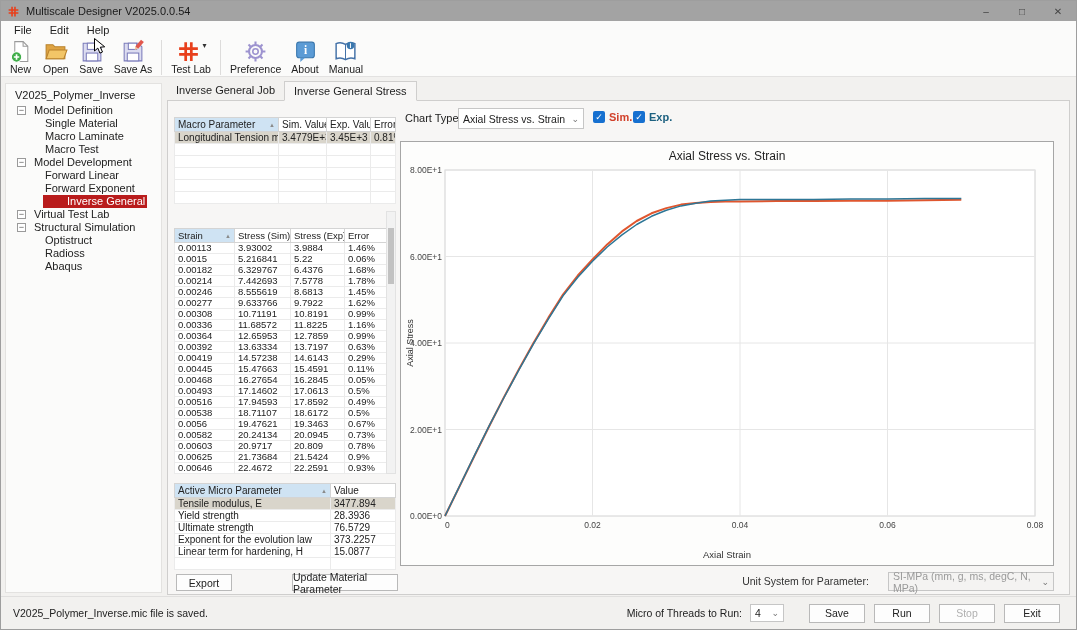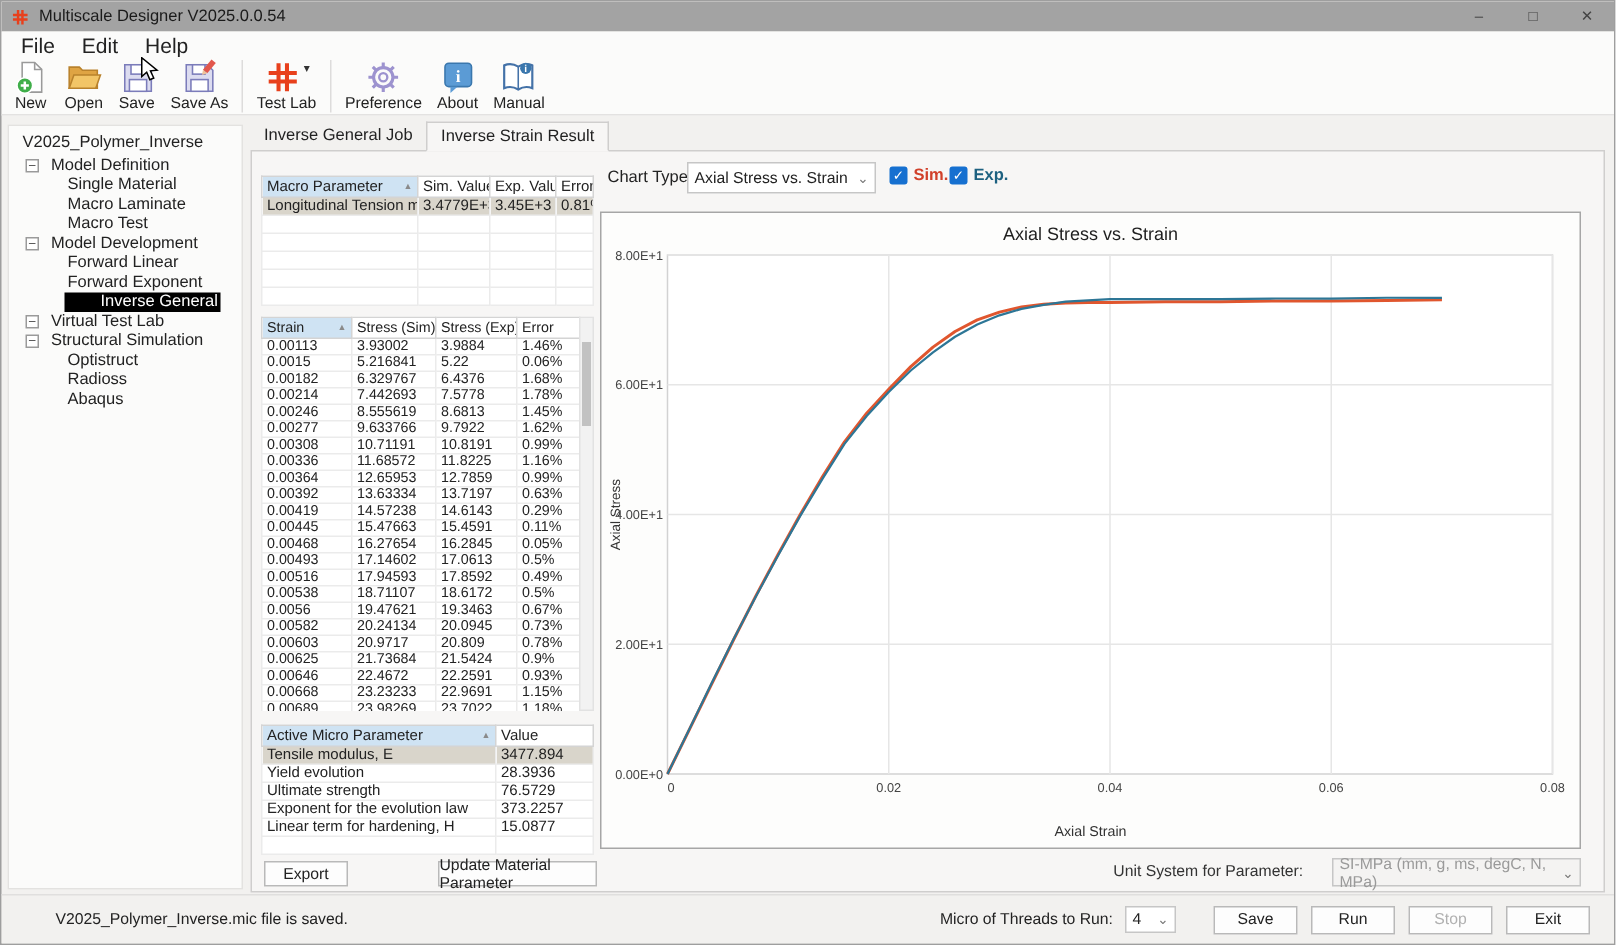--- a/index.html
+++ b/index.html
@@ -9,40 +9,40 @@
 
   
   .titlebar{position:absolute;left:0;top:0;right:0;height:20px;background:#a3a3a3;display:flex;align-items:center;padding-left:6px;}
   .app-logo{width:13px;height:13px;flex:0 0 13px;}
   .title-text{font-size:11px;margin-left:6px;color:#1a1a1a;}
   .win-controls{margin-left:auto;display:flex;height:20px;}
   .win-btn{width:36px;height:20px;display:flex;align-items:center;justify-content:center;font-size:10px;color:#444;}
 
   
   .menubar{position:absolute;left:0;top:20px;right:0;height:17px;background:#fbfbfa;display:flex;align-items:center;padding-left:4px;}
-  .menu-item{font-size:14px;padding:1px 9px;color:#222;}
+  .menu-item{font-size:11px;padding:1px 9px;color:#222;}
 
   
   .toolbar{position:absolute;left:0;top:37px;right:0;height:39px;background:#fbfbfa;border-bottom:1px solid #e3e2e1;display:flex;align-items:flex-start;padding:1px 2px;}
   .tb-item{display:flex;flex-direction:column;align-items:center;padding:0 5px;}
   .tb-iconrow{height:25px;display:flex;align-items:center;}
   .tb-caret{font-size:8px;color:#333;margin-left:2px;align-self:flex-start;margin-top:2px;}
   .tb-label{font-size:10.5px;color:#222;margin-top:-1px;white-space:nowrap;}
   .tb-divider{width:1px;background:#dddcdb;height:35px;margin:1px 4px;}
   .cursor-overlay{position:absolute;left:92px;top:37px;z-index:5;}
 
   
   .tree-panel{position:absolute;left:4px;top:82px;width:157px;bottom:36px;background:#fbfbfa;border:1px solid #e3e2e0;padding-top:3px;overflow:hidden;}
   .tree-root{font-size:11px;padding:2px 2px 3px 9px;white-space:nowrap;}
   .tree-item{font-size:11px;line-height:13px;display:flex;align-items:center;white-space:nowrap;}
   .tree-item.lvl1{padding-left:11px;}
   .tree-item.lvl2{padding-left:37px;}
   .expander{width:9px;height:9px;border:1px solid #9a9a9a;background:#fff;font-size:9px;line-height:7px;text-align:center;color:#555;margin-right:6px;flex:0 0 9px;}
   .tree-label{padding:0 2px;}
-  .tree-label.sel{background:#000000;color:#fff;padding-left:24px;}
+  .tree-label.sel{background:#b91c1c;color:#fff;padding-left:24px;}
 
   
   .tabs{position:absolute;left:166px;top:80px;height:19px;display:flex;z-index:2;}
   .tab{font-size:11px;padding:3px 9px 2px 9px;color:#222;}
   .tab.active{background:#f7f6f5;border:1px solid #cfcecd;border-bottom:1px solid #f7f6f5;margin-bottom:-1px;}
   .main-panel{position:absolute;left:166px;top:99px;width:903px;height:495px;background:#f7f6f5;border:1px solid #cfcecd;}
 
   
   .dtable{border-collapse:collapse;table-layout:fixed;background:#fff;border:1px solid #c6c6c6;font-size:10px;color:#222;}
   .dtable th{font-weight:normal;text-align:left;padding:1px 3px;border:1px solid #d4d4d4;background:#fff;height:13px;overflow:hidden;white-space:nowrap;}
@@ -76,21 +76,21 @@
   .chart-title{position:absolute;left:0;right:0;top:7px;text-align:center;font-size:12px;color:#1f1f1f;}
   .chart-svg{position:absolute;left:8px;top:24px;}
   .ylabel{position:absolute;left:-26px;top:196px;width:70px;text-align:center;font-size:9px;color:#333;transform:rotate(-90deg);}
   .xlabel{position:absolute;left:0;right:0;bottom:5px;text-align:center;font-size:9.5px;color:#333;}
 
   
   .unit-label{position:absolute;left:560px;top:474px;width:155px;text-align:center;font-size:10.5px;color:#333;}
   .unit-select{position:absolute;left:720px;top:471px;width:166px;height:19px;color:#9a9a9a;background:#f4f3f2;}
 
   
-  .statusbar{position:absolute;left:0;bottom:0;right:0;height:33px;background:#f2f1ef;border-top:1px solid #e0dfde;display:flex;align-items:center;padding:0 16px 0 36px;}
+  .statusbar{position:absolute;left:0;bottom:0;right:0;height:33px;background:#f2f1ef;border-top:1px solid #e0dfde;display:flex;align-items:center;padding:0 16px 0 12px;}
   .status-msg{font-size:10.5px;color:#222;flex:1;}
   .threads-label{font-size:10.5px;margin-right:8px;}
   .threads-select{width:34px;height:18px;margin-right:16px;}
   .sb-btn{width:56px;height:19px;margin-left:9px;}
   .sb-btn.disabled{color:#b0b0b0;}
   svg{display:block;}
 </style>
 </head>
 <body>
 
@@ -278,21 +278,21 @@
           <span class="tree-label">Radioss</span>
         </div>
         <div class="tree-item lvl2">
           <span class="tree-label">Abaqus</span>
         </div>
       </div>
   </div>
 
   <div class="tabs" id="tabs">
       <span class="tab">Inverse General Job</span>
-      <span class="tab active">Inverse Strain Result</span>
+      <span class="tab active">Inverse General Stress</span>
     </div>
 
   <div class="main-panel">
 
     <div class="macro-table" id="macro-table">
         <table class="dtable " style="width: 221px;">
           <thead>
             <tr>
               <th class="blue" style="width: 104px;"><span class="sort-caret">▲</span>Macro Parameter</th>
               <th style="width: 48px;">Sim. Value</th>
@@ -336,21 +336,21 @@
               <td>&nbsp;</td>
               <td>&nbsp;</td>
               <td>&nbsp;</td>
             </tr>
           </tbody>
         </table>
       </div>
 
     <div class="strain-wrap">
       <div id="strain-table">
-          <table class="dtable small" style="width: 212px;">
+          <table class="dtable small" style="width: 212px; margin-top: 17px;">
             <thead>
               <tr>
                 <th class="blue" style="width: 60px;"><span class="sort-caret">▲</span>Strain</th>
                 <th style="width: 56px;">Stress (Sim)</th>
                 <th style="width: 54px;">Stress (Exp)</th>
                 <th style="width: 42px;">Error</th>
               </tr>
             </thead>
             <tbody>
               <tr>
@@ -506,21 +506,21 @@
               <th class="blue" style="width: 156px;"><span class="sort-caret">▲</span>Active Micro Parameter</th>
               <th style="width: 65px;">Value</th>
             </tr>
           </thead>
           <tbody>
             <tr class="selected">
               <td>Tensile modulus, E</td>
               <td>3477.894</td>
             </tr>
             <tr>
-              <td>Yield evolution</td>
+              <td>Yield strength</td>
               <td>28.3936</td>
             </tr>
             <tr>
               <td>Ultimate strength</td>
               <td>76.5729</td>
             </tr>
             <tr>
               <td>Exponent for the evolution law</td>
               <td>373.2257</td>
             </tr>

